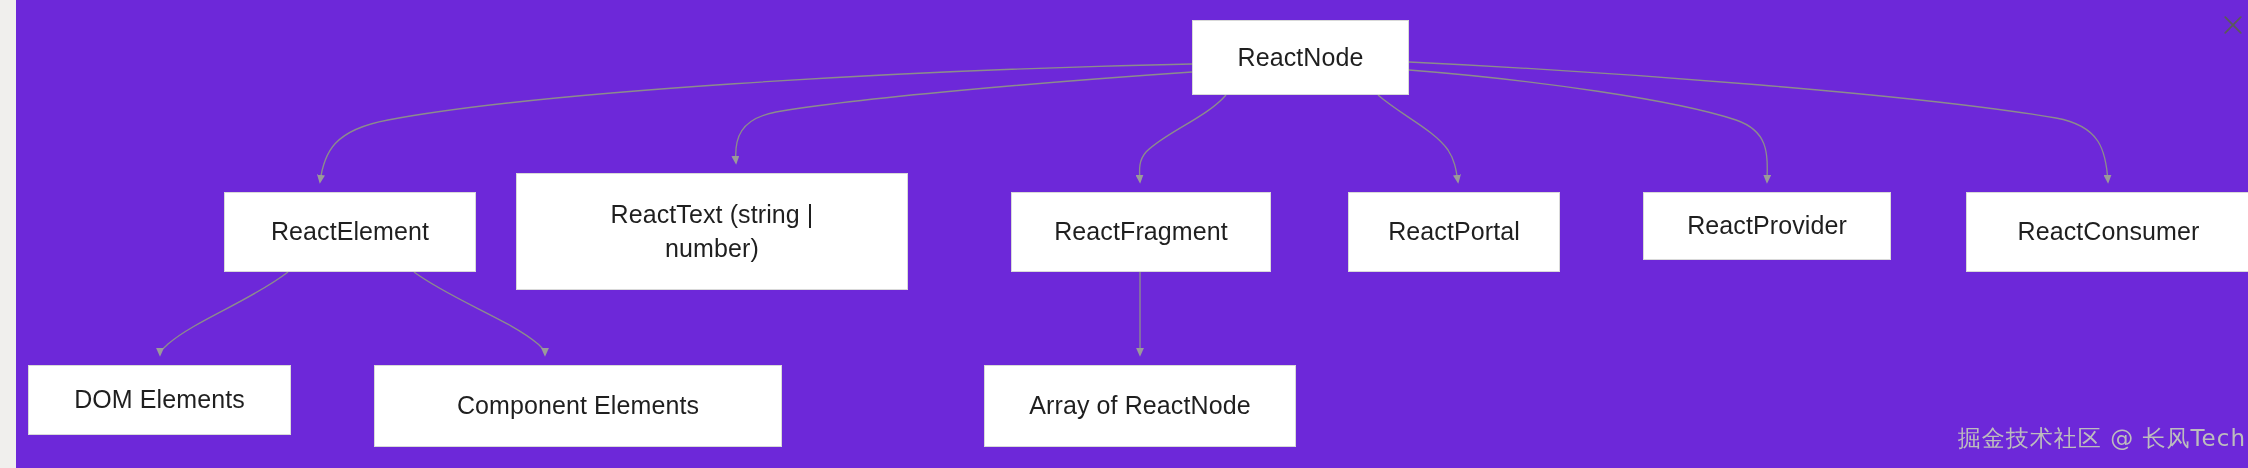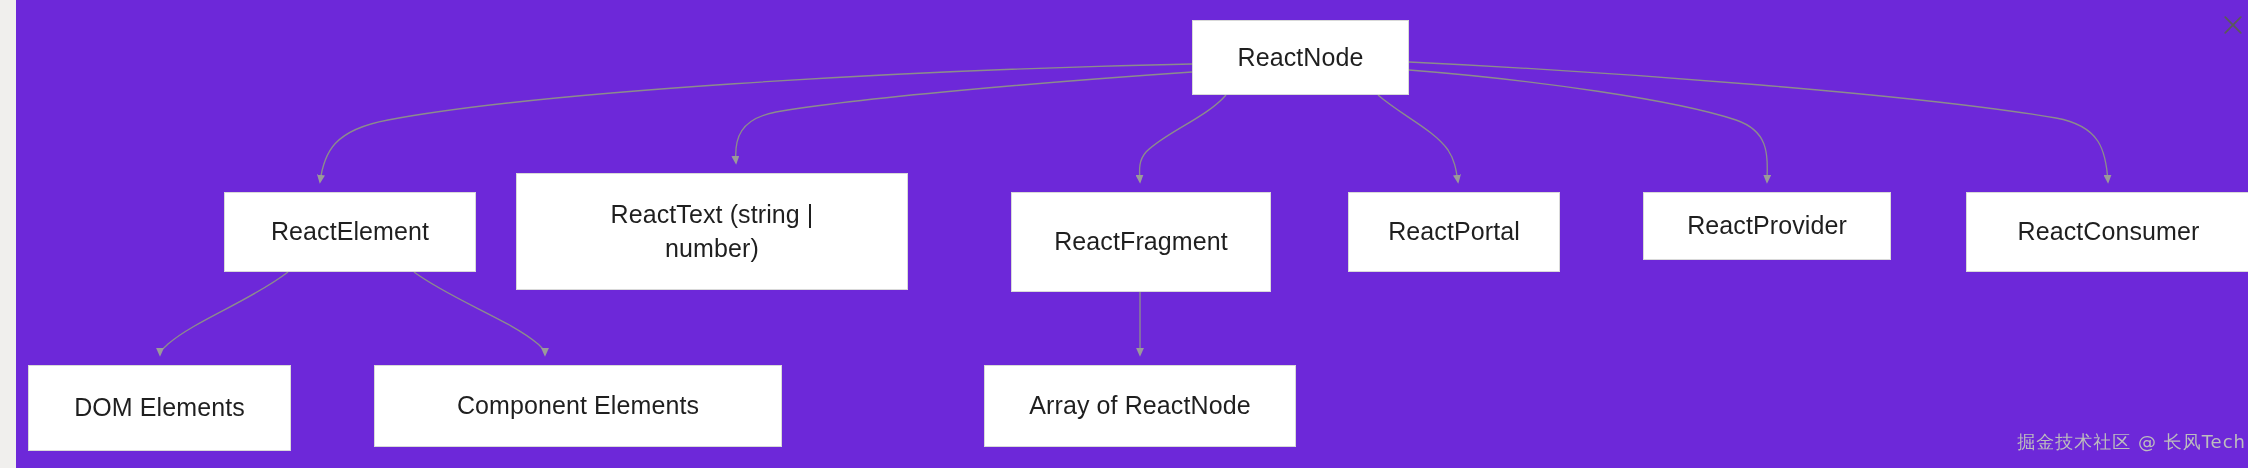--- a/index.html
+++ b/index.html
@@ -57,21 +57,21 @@
     align-items: center;
     justify-content: center;
     cursor: pointer;
     color: #5a5a5a;
   }
   #close-button svg { display: block; }
   #watermark {
     position: absolute;
     right: 18px;
     bottom: 14px;
-    font-size: 18px;
+    font-size: 23px;
     color: #bdbdbd;
     font-family: "DejaVu Sans", "Liberation Sans", sans-serif;
     letter-spacing: 1px;
     white-space: nowrap;
     user-select: none;
   }
 </style>
 </head>
 <body>
 
@@ -111,37 +111,37 @@
 
   <div class="node" style="left: 208px; top: 192px; width: 252px; height: 80px; background: rgb(255, 255, 255); border-color: rgb(217, 217, 217); color: rgb(31, 31, 31); text-align: center;">
     <span class="node-label">ReactElement</span>
   </div>
 
   <div class="node" style="left: 500px; top: 173px; width: 392px; height: 117px; background: rgb(255, 255, 255); border-color: rgb(217, 217, 217); color: rgb(31, 31, 31);">
     <span class="node-label">ReactText (string |
 number)</span>
   </div>
 
-  <div class="node" style="left: 995px; top: 192px; width: 260px; height: 100px; background: rgb(255, 255, 255); border-color: rgb(217, 217, 217); color: rgb(31, 31, 31);">
+  <div class="node" style="left: 995px; top: 192px; width: 260px; height: 80px; background: rgb(255, 255, 255); border-color: rgb(217, 217, 217); color: rgb(31, 31, 31);">
     <span class="node-label">ReactFragment</span>
   </div>
 
   <div class="node" style="left: 1332px; top: 192px; width: 212px; height: 80px; background: rgb(255, 255, 255); border-color: rgb(217, 217, 217); color: rgb(31, 31, 31);">
     <span class="node-label">ReactPortal</span>
   </div>
 
   <div class="node" style="left: 1627px; top: 192px; width: 248px; height: 68px; background: rgb(255, 255, 255); border-color: rgb(217, 217, 217); color: rgb(31, 31, 31);">
     <span class="node-label">ReactProvider</span>
   </div>
 
   <div class="node" style="left: 1950px; top: 192px; width: 285px; height: 80px; background: rgb(255, 255, 255); border-color: rgb(217, 217, 217); color: rgb(31, 31, 31);">
     <span class="node-label">ReactConsumer</span>
   </div>
 
-  <div class="node" style="left: 12px; top: 365px; width: 263px; height: 86px; background: rgb(255, 255, 255); border-color: rgb(217, 217, 217); color: rgb(31, 31, 31);">
+  <div class="node" style="left: 12px; top: 365px; width: 263px; height: 70px; background: rgb(255, 255, 255); border-color: rgb(217, 217, 217); color: rgb(31, 31, 31);">
     <span class="node-label">DOM Elements</span>
   </div>
 
   <div class="node" style="left: 358px; top: 365px; width: 408px; height: 82px; background: rgb(255, 255, 255); border-color: rgb(217, 217, 217); color: rgb(31, 31, 31);">
     <span class="node-label">Component Elements</span>
   </div>
 
   <div class="node" style="left: 968px; top: 365px; width: 312px; height: 82px; background: rgb(255, 255, 255); border-color: rgb(217, 217, 217); color: rgb(31, 31, 31);">
     <span class="node-label">Array of ReactNode</span>
   </div>

